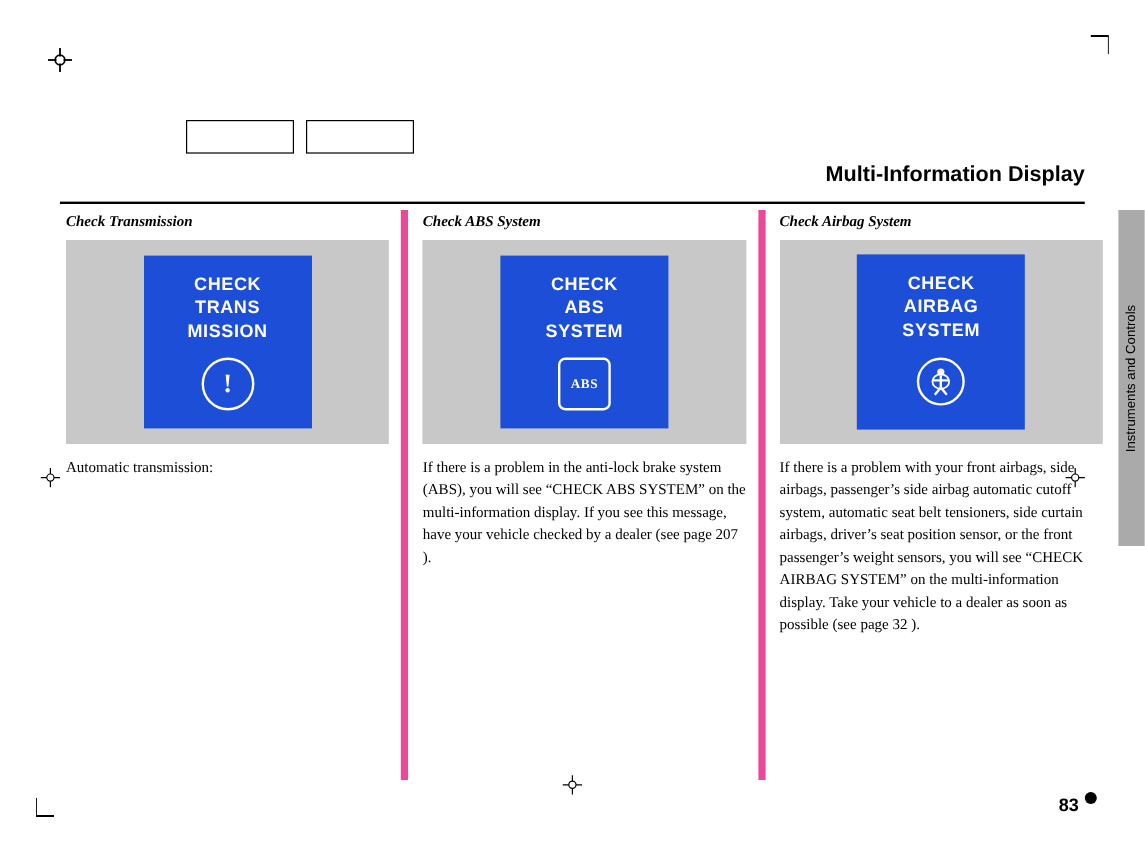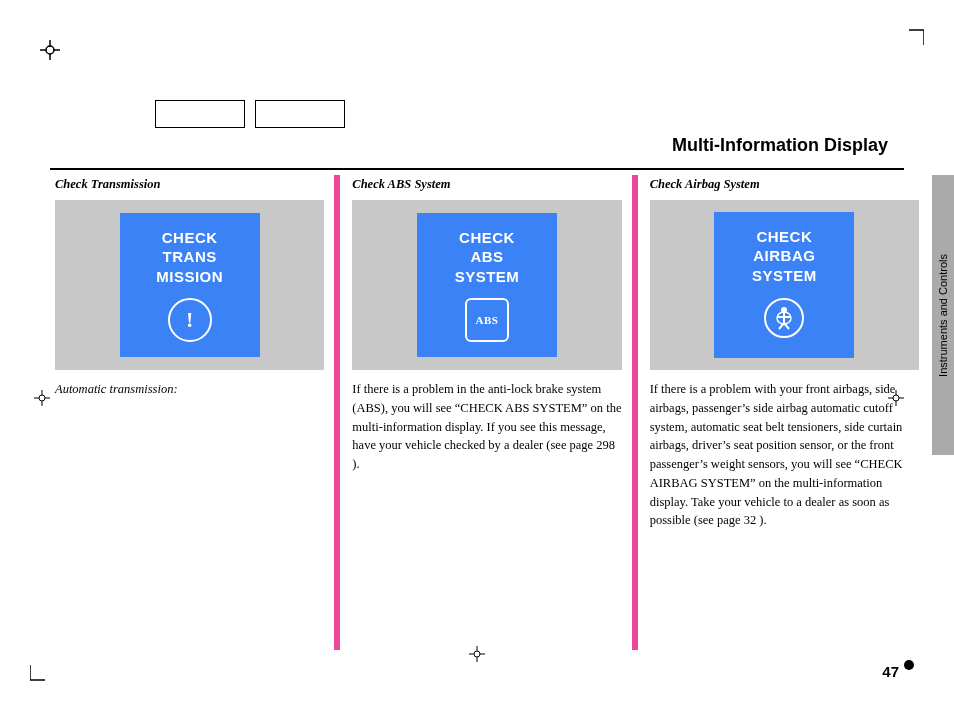--- a/index.html
+++ b/index.html
@@ -34,21 +34,21 @@
       width: 90px;
       height: 28px;
       border: 1.5px solid #000;
       background: #fff;
     }
 
     
     .page-title-area {
       position: absolute;
       top: 135px;
-      right: 66px;
+      right: 50px;
       text-align: right;
     }
     .page-title {
       font-size: 18px;
       font-weight: bold;
       font-family: Arial, sans-serif;
     }
 
     
     .divider-line {
@@ -96,21 +96,21 @@
       background: #c8c8c8;
       padding: 10px;
       margin-bottom: 10px;
       display: flex;
       align-items: center;
       justify-content: center;
       min-height: 170px;
     }
 
     .display-screen {
-      background: #3b82f6;
+      background: #1d4ed8;
       padding: 15px 20px;
       display: flex;
       flex-direction: column;
       align-items: center;
       justify-content: center;
       gap: 12px;
       width: 140px;
       min-height: 140px;
     }
 
@@ -145,21 +145,20 @@
       letter-spacing: 0.5px;
     }
 
     
     .body-text {
       font-size: 12.5px;
       line-height: 1.5;
       color: #000;
     }
     .body-text .italic-line {
-      font-style: italic;
     }
 
     
     .sidebar-label {
       position: absolute;
       right: 0;
       top: 175px;
       width: 22px;
       height: 280px;
       background: #aaa;
@@ -257,21 +256,21 @@
 
   <div class="section" style="padding-left:12px; padding-right:10px;">
     <div class="section-title">Check ABS System</div>
     <div class="display-box">
       <div class="display-screen">
         <div class="display-text">CHECK<br>ABS<br>SYSTEM</div>
         <div class="icon-circle abs-style">ABS</div>
       </div>
     </div>
     <div class="body-text">
-      <span>If there is a problem in the anti-lock brake system (ABS), you will see “CHECK ABS SYSTEM” on the multi-information display. If you see this message, have your vehicle checked by a dealer (see page 298 ).</span>
+      <span>If there is a problem in the anti-lock brake system (ABS), you will see “CHECK ABS SYSTEM” on the multi-information display. If you see this message, have your vehicle checked by a dealer (see page 207 ).</span>
     </div>
   </div>
 
   <div class="section" style="padding-left:12px; border-right:none;">
     <div class="section-title">Check Airbag System</div>
     <div class="display-box">
       <div class="display-screen">
         <div class="display-text">CHECK<br>AIRBAG<br>SYSTEM</div>
 
         <div style="color:#fff;">
@@ -318,13 +317,13 @@
 <div style="position:absolute; bottom:42px; left:50%; transform:translateX(-50%);">
   <svg width="20" height="20" viewBox="0 0 20 20">
     <circle cx="10" cy="10" r="3" fill="none" stroke="#000" stroke-width="1"></circle>
     <line x1="10" y1="2" x2="10" y2="7" stroke="#000" stroke-width="1"></line>
     <line x1="10" y1="13" x2="10" y2="18" stroke="#000" stroke-width="1"></line>
     <line x1="2" y1="10" x2="7" y2="10" stroke="#000" stroke-width="1"></line>
     <line x1="13" y1="10" x2="18" y2="10" stroke="#000" stroke-width="1"></line>
   </svg>
 </div>
 
-<div class="page-number">47</div>
+<div class="page-number">83</div>
 
 </body></html>

